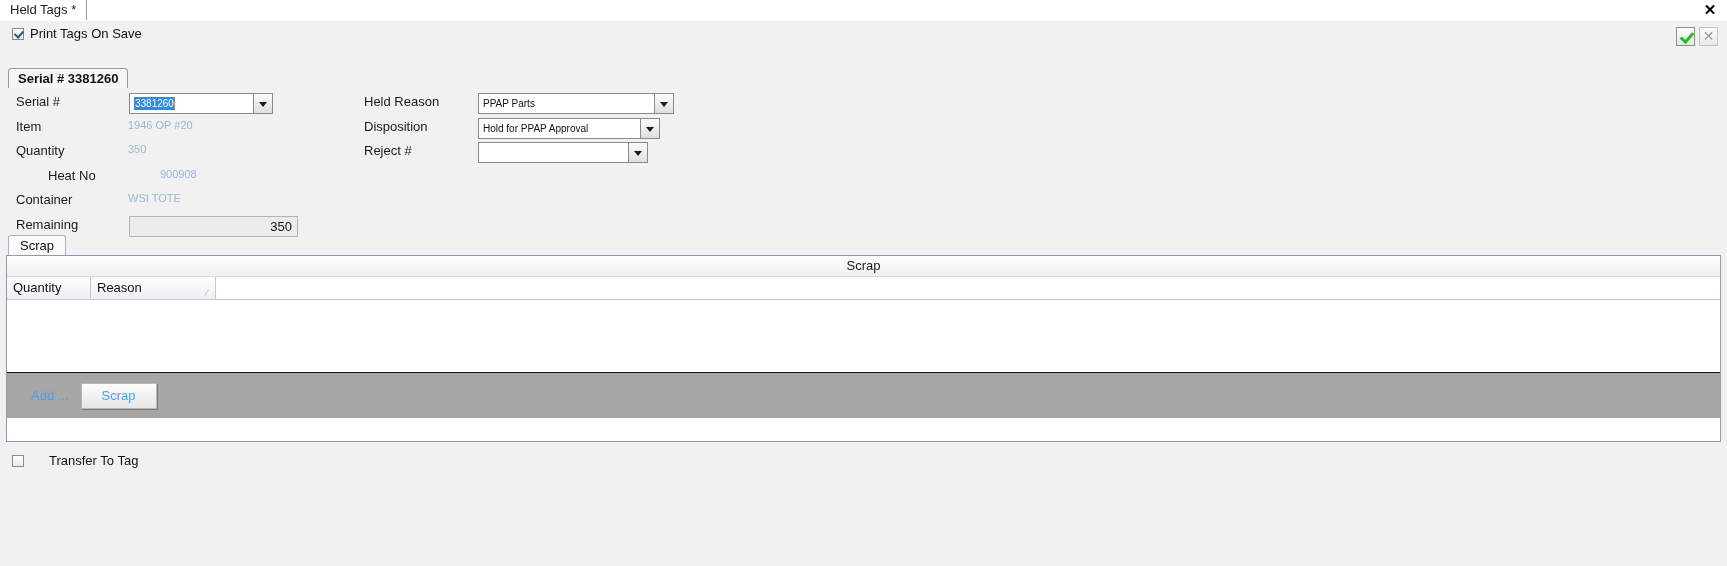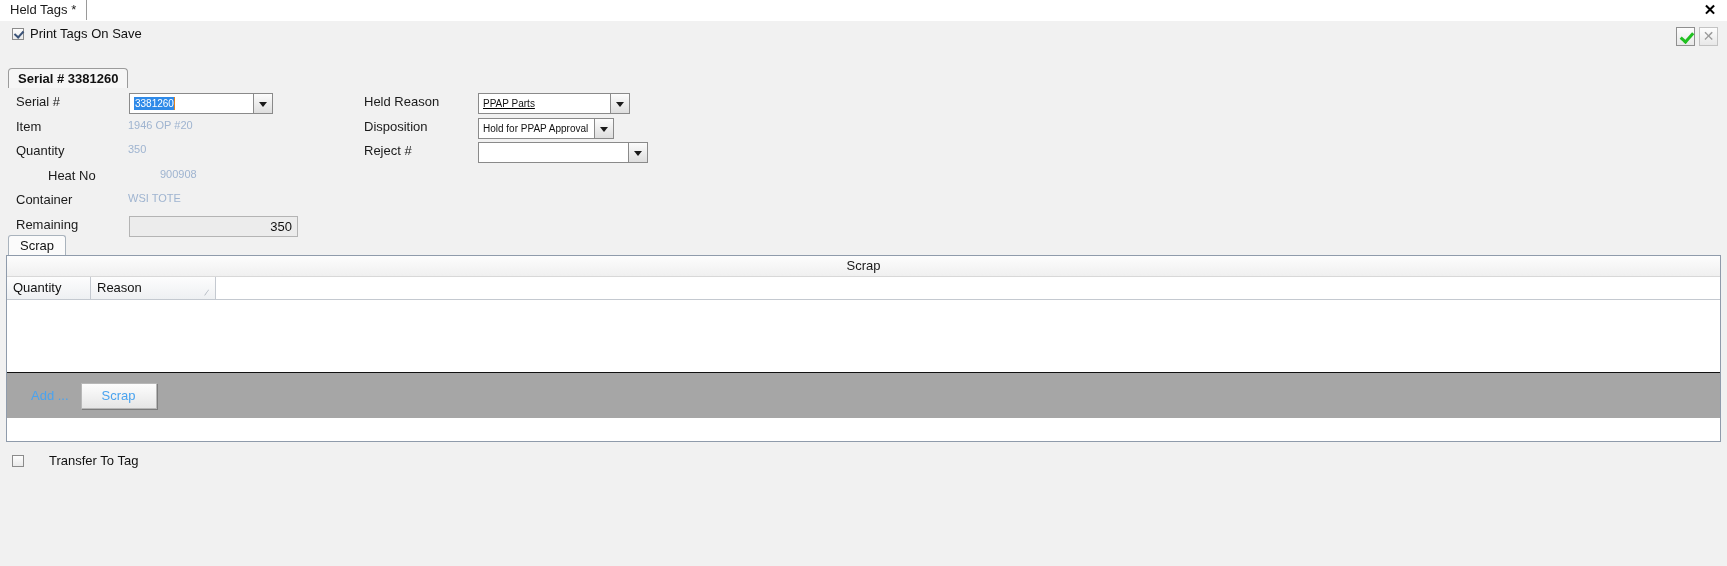--- a/index.html
+++ b/index.html
@@ -398,29 +398,29 @@
     </div>
 
     <div class="fld" style="left:16px; top:129px;">
       <span class="fld-label" style="width:112px;">Remaining</span>
     </div>
     <div class="robox" style="position:absolute; left:129px; top:128px; width:169px;">350</div>
 
     <div class="fld" style="left:364px; top:6px;">
       <span class="fld-label" style="width:114px;">Held Reason</span>
     </div>
-    <div class="combo" style="position:absolute; left:478px; top:5px; width:152px;text-decoration:underline;">
+    <div class="combo" style="position:absolute; left:478px; top:5px; width:196px;">
       <span class="combo-text">PPAP Parts</span>
       <span class="combo-btn"></span>
     </div>
 
     <div class="fld" style="left:364px; top:31px;">
       <span class="fld-label" style="width:114px;">Disposition</span>
     </div>
-    <div class="combo" style="position:absolute; left:478px; top:30px; width:136px;">
+    <div class="combo" style="position:absolute; left:478px; top:30px; width:182px;">
       <span class="combo-text">Hold for PPAP Approval</span>
       <span class="combo-btn"></span>
     </div>
 
     <div class="fld" style="left:364px; top:55px;">
       <span class="fld-label" style="width:114px;">Reject #</span>
     </div>
     <div class="combo" style="position:absolute; left:478px; top:54px; width:170px;">
       <span class="combo-text"></span>
       <span class="combo-btn"></span>

